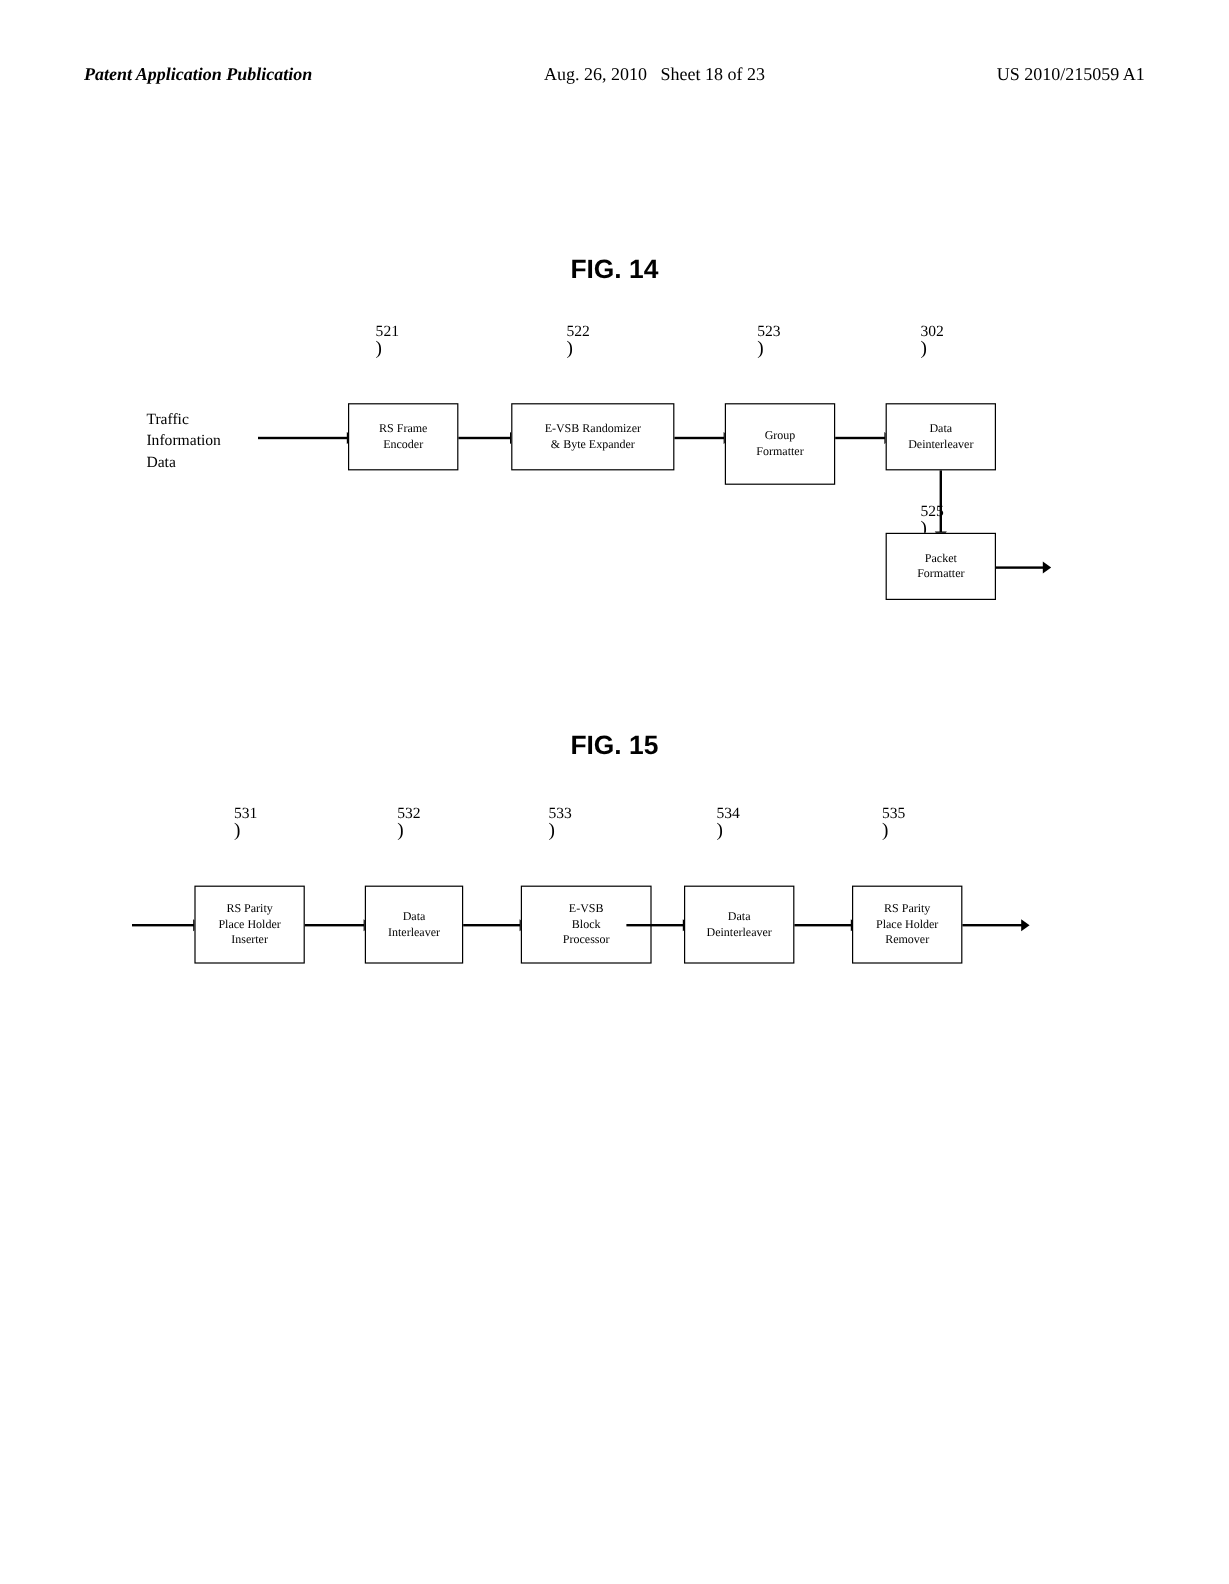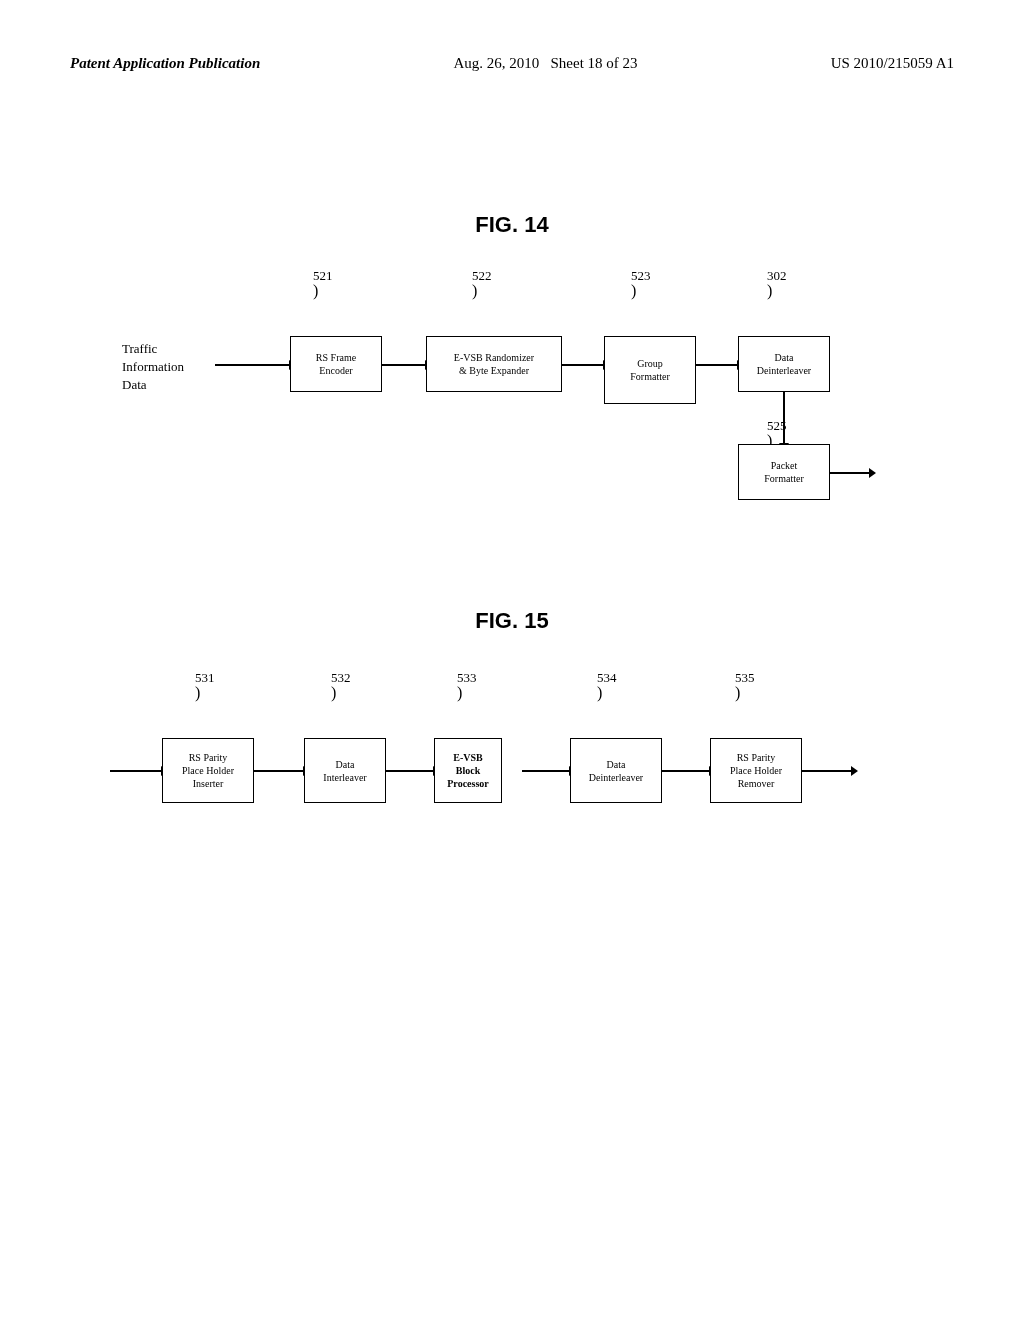--- a/index.html
+++ b/index.html
@@ -211,21 +211,21 @@
     <div class="arrow-line arrow-h arrowhead-right" style="left:50px; top:100px; width:52px;"></div>
 
     <div class="box" style="left:102px; top:68px; width:92px; height:65px;">RS Parity<br>Place Holder<br>Inserter</div>
 
     <div class="arrow-line arrow-h arrowhead-right" style="left:194px; top:100px; width:50px;"></div>
 
     <div class="box" style="left:244px; top:68px; width:82px; height:65px;">Data<br>Interleaver</div>
 
     <div class="arrow-line arrow-h arrowhead-right" style="left:326px; top:100px; width:48px;"></div>
 
-    <div class="box" style="left:374px; top:68px; width:68px; height:65px;font-weight:bold;">E-VSB<br>Block<br>Processor</div>
+    <div class="box" style="left:374px; top:68px; width:109px; height:65px;">E-VSB<br>Block<br>Processor</div>
 
     <div class="arrow-line arrow-h arrowhead-right" style="left:462px; top:100px; width:48px;"></div>
 
     <div class="box" style="left:510px; top:68px; width:92px; height:65px;">Data<br>Deinterleaver</div>
 
     <div class="arrow-line arrow-h arrowhead-right" style="left:602px; top:100px; width:48px;"></div>
 
     <div class="box" style="left:650px; top:68px; width:92px; height:65px;">RS Parity<br>Place Holder<br>Remover</div>
 
     <div class="arrow-line arrow-h arrowhead-right" style="left:742px; top:100px; width:50px;"></div>

